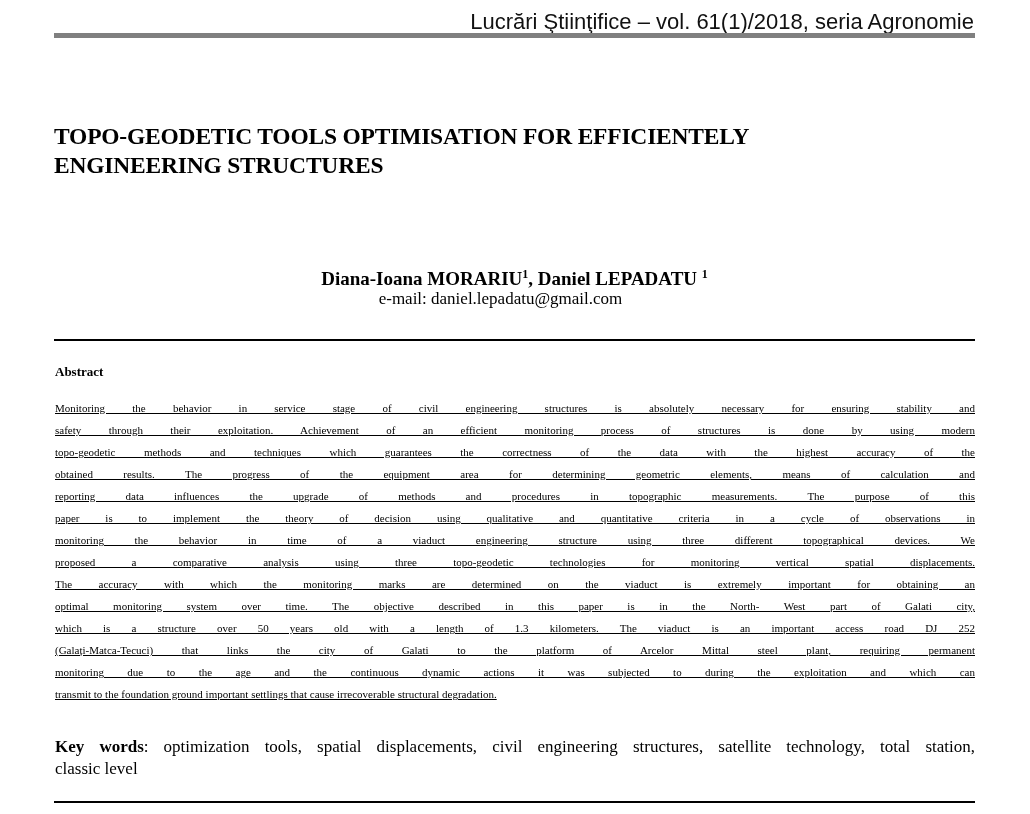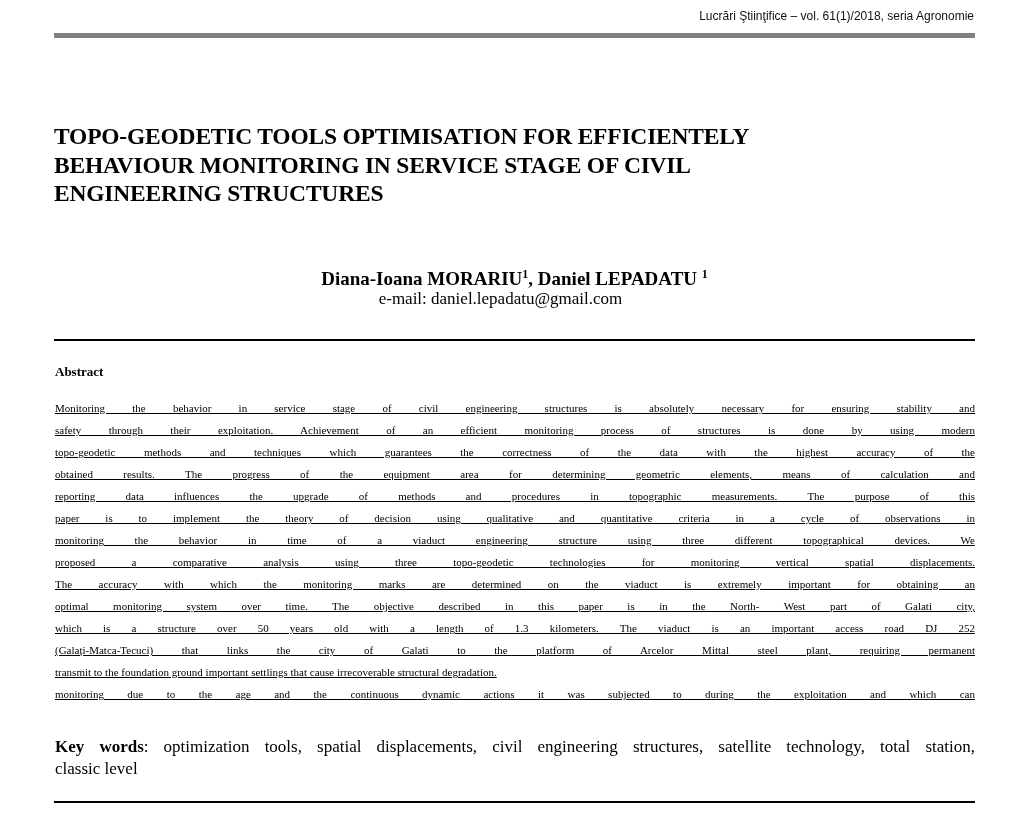--- a/index.html
+++ b/index.html
@@ -1,19 +1,19 @@
 <!DOCTYPE html>
 <html><head>
 <meta charset="utf-8">
 <style>
   html, body { margin: 0; padding: 0; background: #ffffff; }
   body { width: 1030px; height: 814px; position: relative; overflow: hidden; color: #000; }
   .running-head {
     position: absolute; right: 56px; top: 9px;
-    font-family: "Liberation Sans", sans-serif; font-size: 12px; color: #111;
+    font-family: "Liberation Sans", sans-serif; font-size: 22px; color: #111;
     white-space: nowrap;
   }
   .head-rule {
     position: absolute; left: 54px; width: 921px; top: 33px; height: 5px;
     background: #808080;
   }
   .title {
     position: absolute; left: 54px; width: 921px; top: 122px;
     font-family: "Liberation Serif", serif; font-weight: bold; font-size: 23.5px;
     line-height: 28.5px; letter-spacing: -0.2px;
@@ -55,21 +55,20 @@
   .kw-label { font-weight: bold; }
 </style>
 </head>
 <body>
 
 <div class="running-head">Lucrări Ştiinţifice – vol. 61(1)/2018, seria Agronomie</div>
 <div class="head-rule"></div>
 
 <div class="title">
   <span>TOPO-GEODETIC TOOLS OPTIMISATION FOR EFFICIENTELY</span>
-  <span>BEHAVIOUR MONITORING IN SERVICE STAGE OF CIVIL</span>
   <span>ENGINEERING STRUCTURES</span>
 </div>
 
 <div class="authors">
   <span>Diana-Ioana MORARIU</span><sup>1</sup><span>, </span><span>Daniel LEPADATU </span><sup>1</sup>
 </div>
 
 <div class="email">e-mail: daniel.lepadatu@gmail.com</div>
 
 <div class="rule r1"></div>
@@ -82,22 +81,22 @@
   <span class="ln">topo-geodetic methods and techniques which guarantees the correctness of the data with the highest accuracy of the</span>
   <span class="ln">obtained results. The progress of the equipment area for determining geometric elements, means of calculation and</span>
   <span class="ln">reporting data influences the upgrade of methods and procedures in topographic measurements. The purpose of this</span>
   <span class="ln">paper is to implement the theory of decision using qualitative and quantitative criteria in a cycle of observations in</span>
   <span class="ln">monitoring the behavior in time of a viaduct engineering structure using three different topographical devices. We</span>
   <span class="ln">proposed a comparative analysis using three topo-geodetic technologies for monitoring vertical spatial displacements.</span>
   <span class="ln">The accuracy with which the monitoring marks are determined on the viaduct is extremely important for obtaining an</span>
   <span class="ln">optimal monitoring system over time. The objective described in this paper is in the North- West part of Galati city,</span>
   <span class="ln">which is a structure over 50 years old with a length of 1.3 kilometers. The viaduct is an important access road DJ 252</span>
   <span class="ln">(Galați-Matca-Tecuci) that links the city of Galati to the platform of Arcelor Mittal steel plant, requiring permanent</span>
+  <span class="ln">monitoring due to the age and the continuous dynamic actions it was subjected to during the exploitation and which can</span>
   <span class="ln last">transmit to the foundation ground important settlings that cause irrecoverable structural degradation.</span>
-  <span class="ln">monitoring due to the age and the continuous dynamic actions it was subjected to during the exploitation and which can</span>
 </div>
 
 <div class="keywords">
   <span class="ln"><span class="kw-label">Key words</span><span>: optimization tools, spatial displacements, civil engineering structures, satellite technology, total station,</span></span>
   <span class="ln last">classic level</span>
 </div>
 
 <div class="rule r2"></div>
 
 </body></html>

